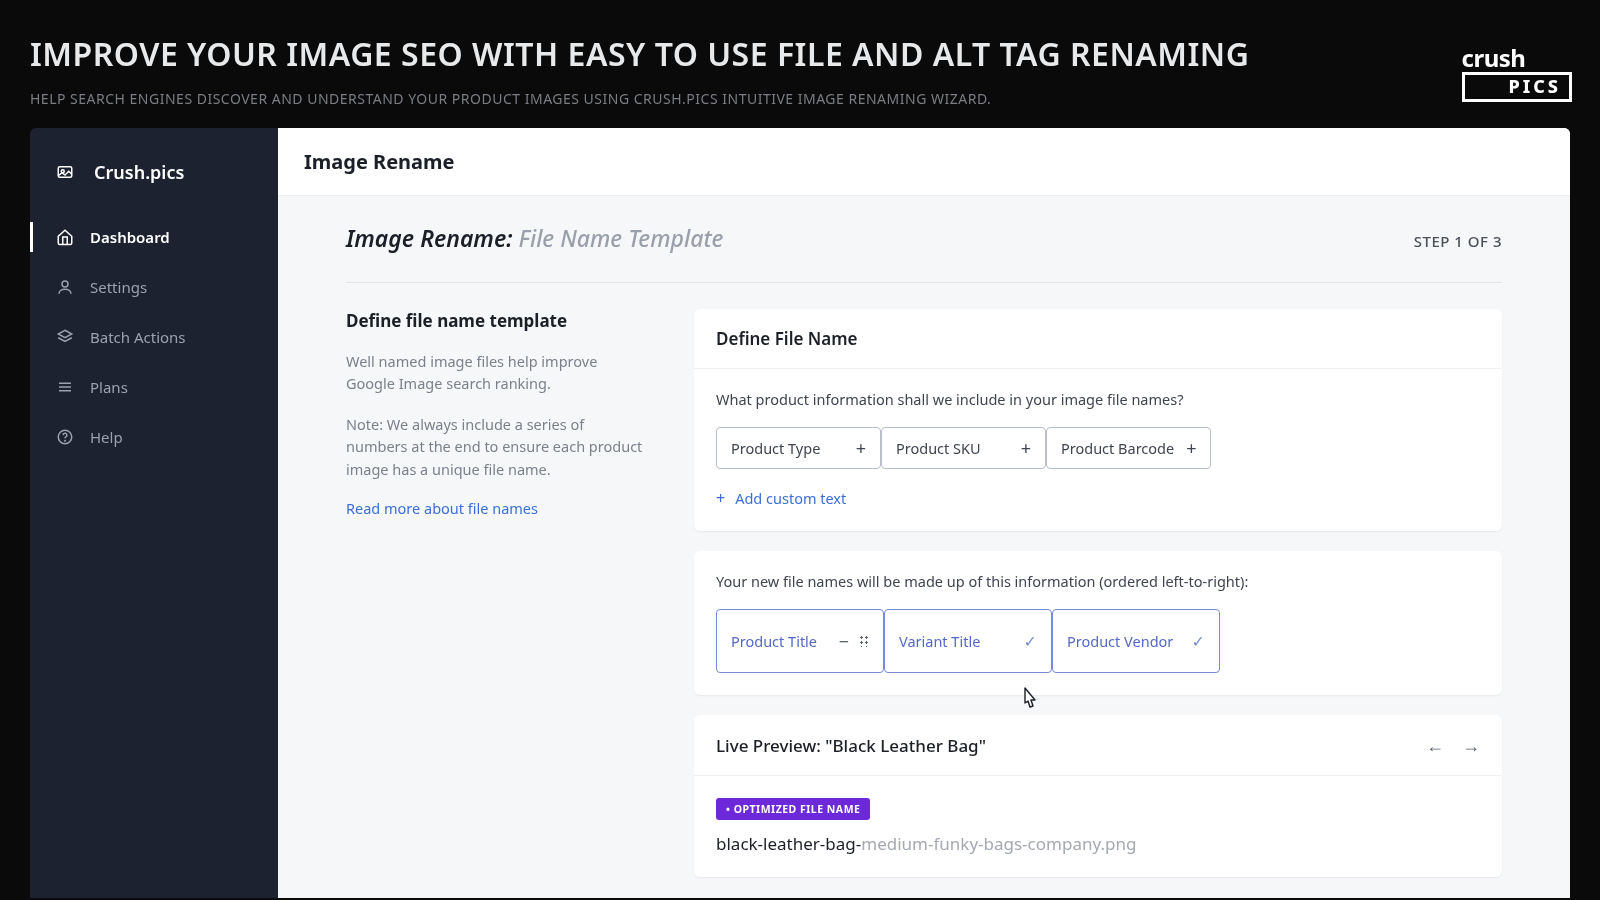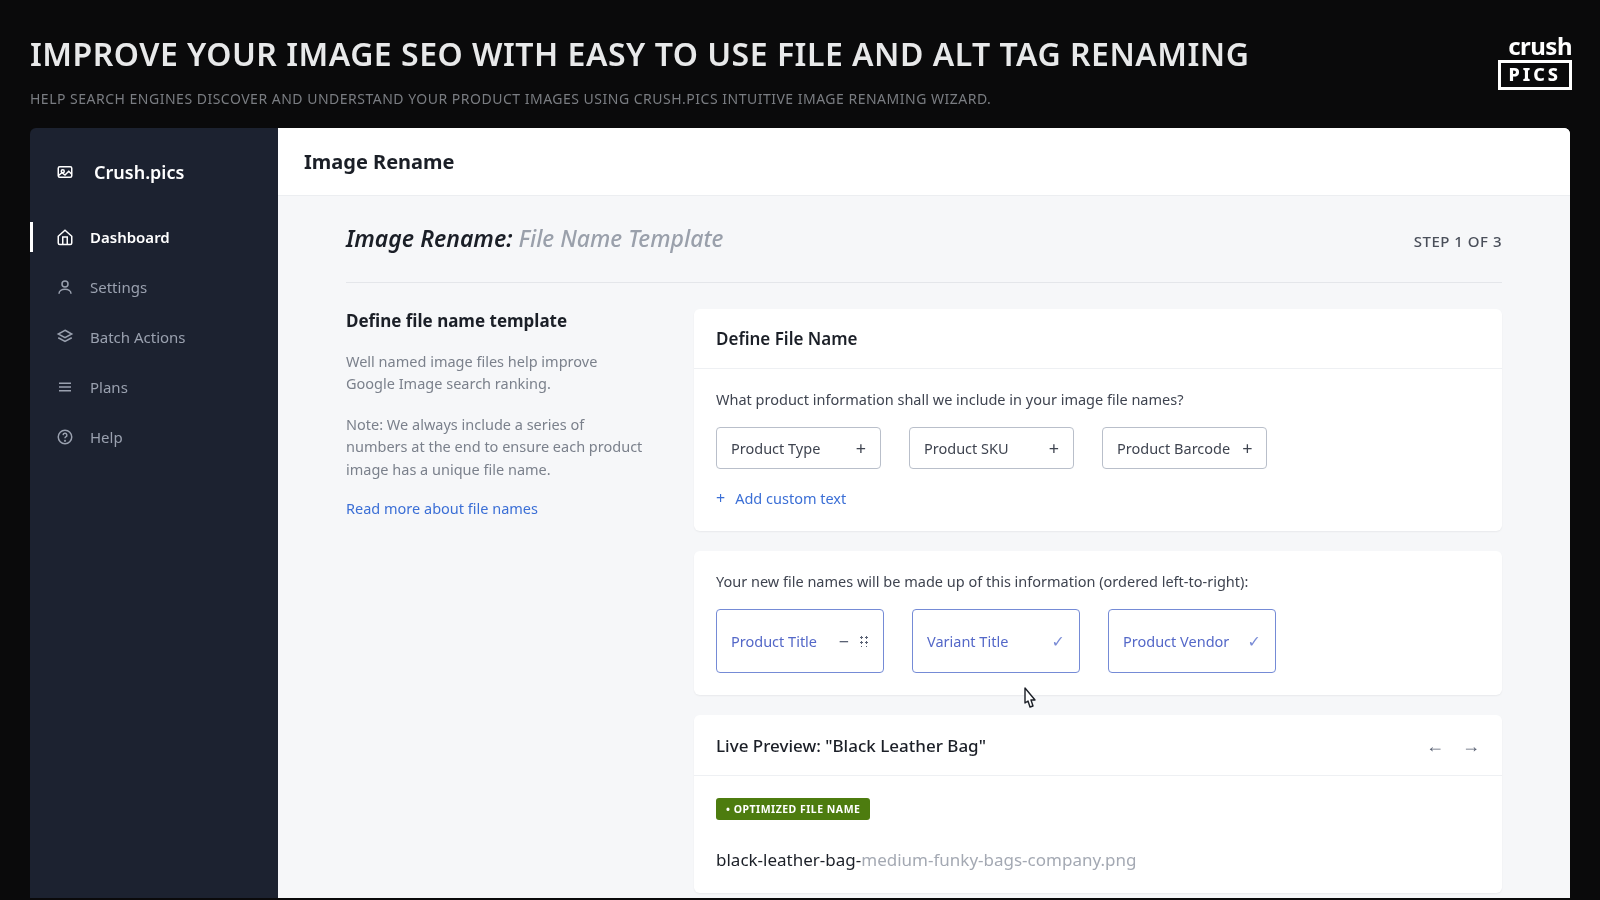--- a/index.html
+++ b/index.html
@@ -23,43 +23,44 @@
     color: #e8e9ea;
   }
   .hero-subtitle {
     font-size: 14px;
     letter-spacing: 0.5px;
     color: #7a7d82;
     margin-top: 14px;
   }
   .brand-logo {
     position: absolute;
-    top: 34px;
+    top: 46px;
     right: 28px;
-    text-align: right;
+    text-align: left;
   }
   .brand-top {
     font-size: 24px;
     font-weight: 700;
     color: #fff;
     line-height: 1;
     letter-spacing: -0.5px;
   }
   .brand-box {
     display: inline-block;
     border: 3px solid #fff;
     padding: 1px 8px;
     margin-top: 2px;
   }
   .brand-bottom {
     font-size: 18px;
     font-weight: 800;
     letter-spacing: 3px;
     color: #fff;
     line-height: 1.2;
+    margin-left: 36px;
   }
 
   .app {
     display: flex;
     margin: 0 30px 0 30px;
     height: 770px;
     border-radius: 6px 6px 0 0;
     overflow: hidden;
   }
 
@@ -181,21 +182,21 @@
     font-weight: 600;
     color: #1b1f27;
     border-bottom: 1px solid #eef0f3;
   }
   .card-body { padding: 20px 22px 22px 22px; }
   .card-desc {
     font-size: 14.5px;
     color: #3f4450;
     margin-bottom: 18px;
   }
-  .tag-row { display: flex; gap: 28px; flex-wrap: wrap; }
+  .tag-row { display: flex; gap: 0; flex-wrap: wrap; }
   .tag-btn {
     display: flex;
     align-items: center;
     justify-content: space-between;
     gap: 12px;
     padding: 10px 14px;
     border: 1px solid #b9bfca;
     border-radius: 4px;
     background: #fff;
     font-size: 14.5px;
@@ -254,28 +255,28 @@
   .preview-title {
     font-size: 17px;
     font-weight: 500;
     color: #1b1f27;
   }
   .nav-arrows { display: flex; gap: 18px; color: #5a6274; }
   .nav-arrows span { cursor: pointer; font-size: 18px; }
 
   .badge {
     display: inline-block;
-    background: #4d7c0f;
+    background: #6d28d9;
     color: #fff;
     font-size: 10.5px;
     font-weight: 700;
     letter-spacing: 0.5px;
     padding: 4px 10px;
     border-radius: 3px;
-    margin-bottom: 28px;
+    margin-bottom: 12px;
   }
   .filename {
     font-size: 17px;
     color: #1b1f27;
   }
   .filename .muted { color: #a4a9b3; }
 
   .cursor {
     position: absolute;
     left: 1016px;

